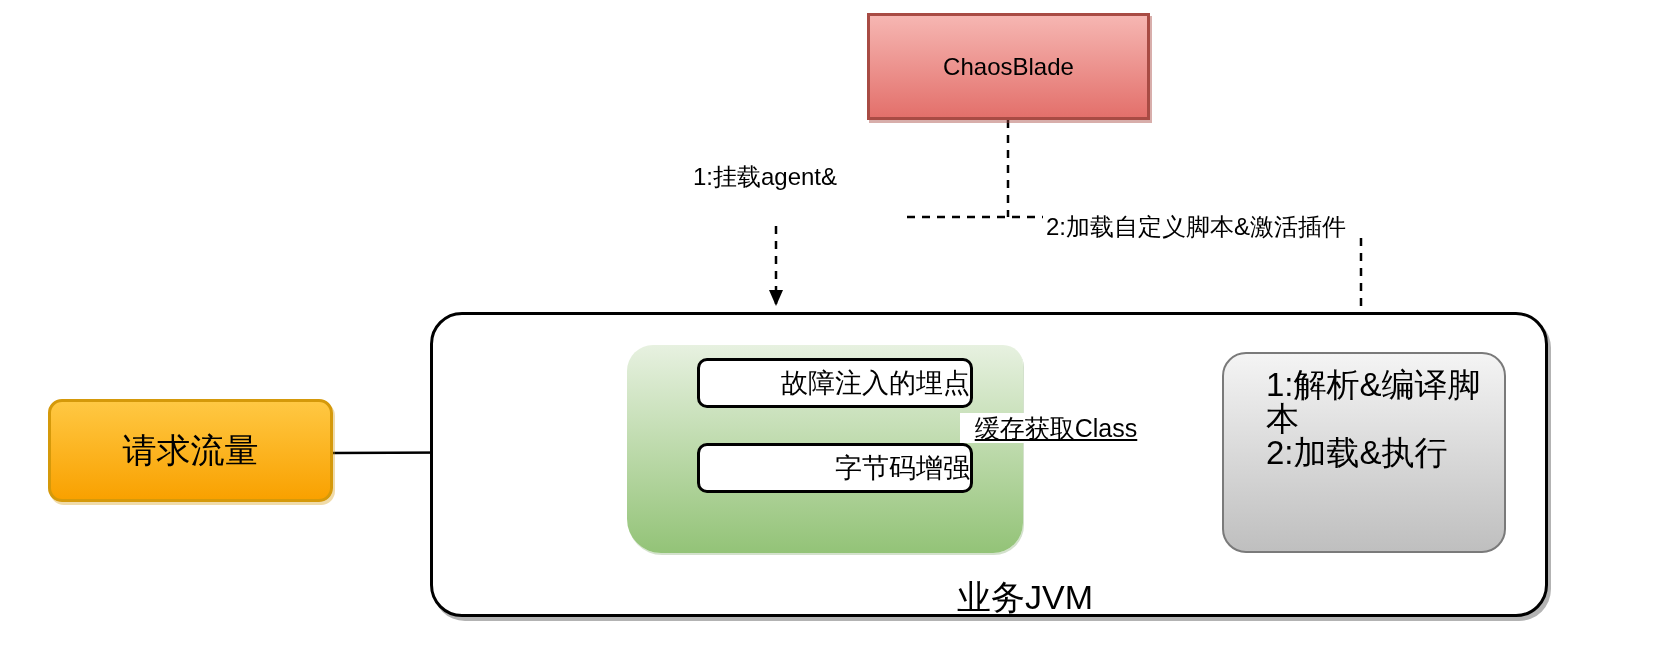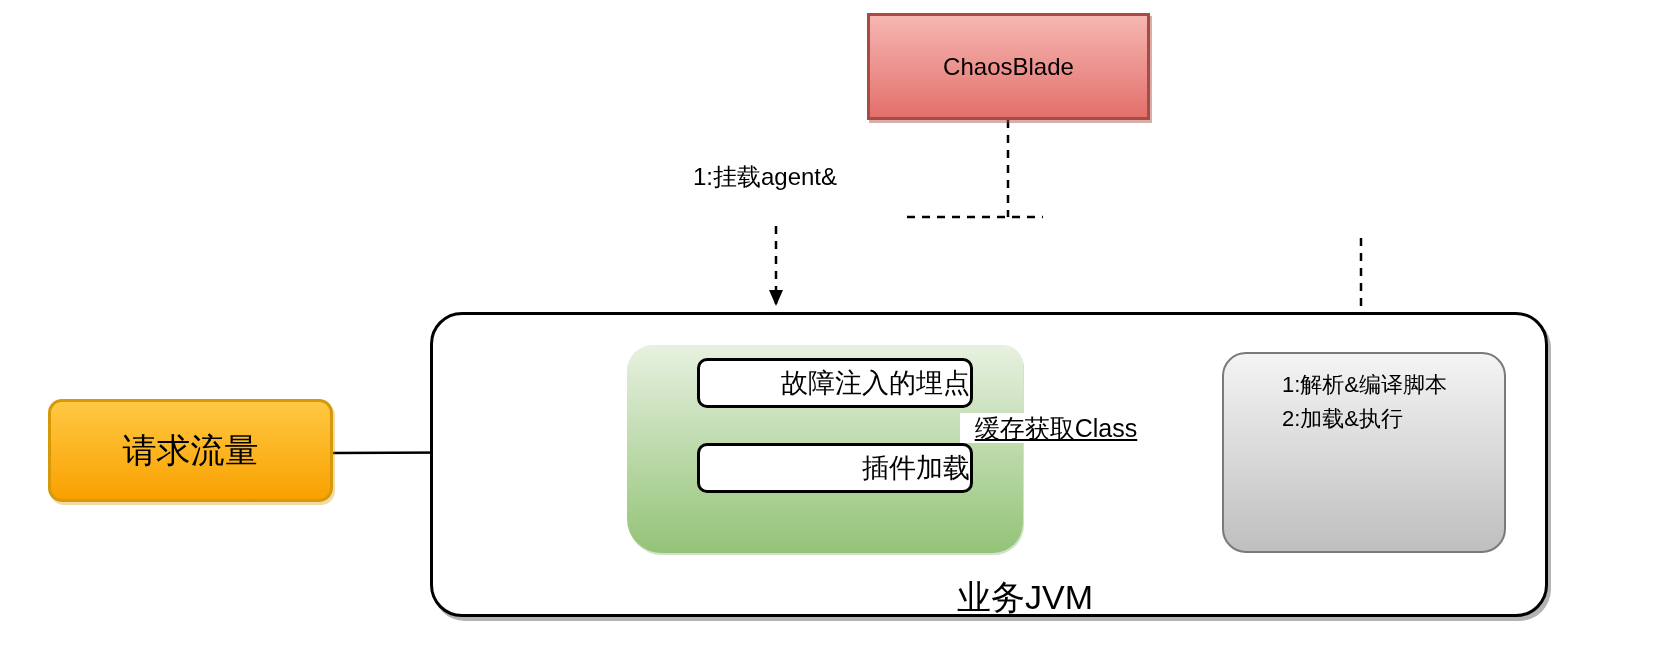--- a/index.html
+++ b/index.html
@@ -54,21 +54,21 @@
   .box-fault{top:358px;}
   .box-logic{top:443px;}
   
   .node-gray{
     left:1222px;top:352px;width:284px;height:201px;
     background:linear-gradient(180deg,var(--gray-top),var(--gray-bottom));
     border:2.5px solid var(--gray-border);border-radius:24px;
     z-index:2;
     display:block;text-align:left;
   }
-  .node-gray .line{font-size:22px;line-height:34px;margin-left:58px;}
+  .node-gray .line{font-size:33px;line-height:34px;margin-left:42px;}
   .node-gray .line:first-child{margin-top:14px;}
 
   
   .edge-label{z-index:3;font-size:24px;line-height:36px;text-align:center;margin-top:12px;}
   .lbl-step1{left:600px;top:147px;width:330px;}
   .lbl-step2{left:1046px;top:197px;width:330px;text-align:left;}
   .lbl-cache{left:960px;top:401px;width:192px;font-size:25px;line-height:30px;
              background:#fff;text-decoration:underline;}
 </style>
 </head>
@@ -109,30 +109,33 @@
     <span>业务JVM</span>
   </div>
 
   <div class="abs node-green"></div>
 
   <div class="abs node node-white box-fault">
     <span>故障注入的埋点</span>
   </div>
 
   <div class="abs node node-white box-logic">
-    <span>插件加载</span>
+    <span>字节码增强</span>
   </div>
 
   <div class="abs node node-gray">
     <div class="line">1:解析&amp;编译脚本</div>
     <div class="line">2:加载&amp;执行</div>
   </div>
 
   <div class="abs edge-label lbl-step1">
     <div>1:挂载agent&amp;</div>
   </div>
 
+  <div class="abs edge-label lbl-step2">
+    <span>2:加载自定义脚本&amp;激活插件</span>
+  </div>
 
   <div class="abs edge-label lbl-cache">
     <span>缓存获取Class</span>
   </div>
 
 </div>
 
 </body></html>

